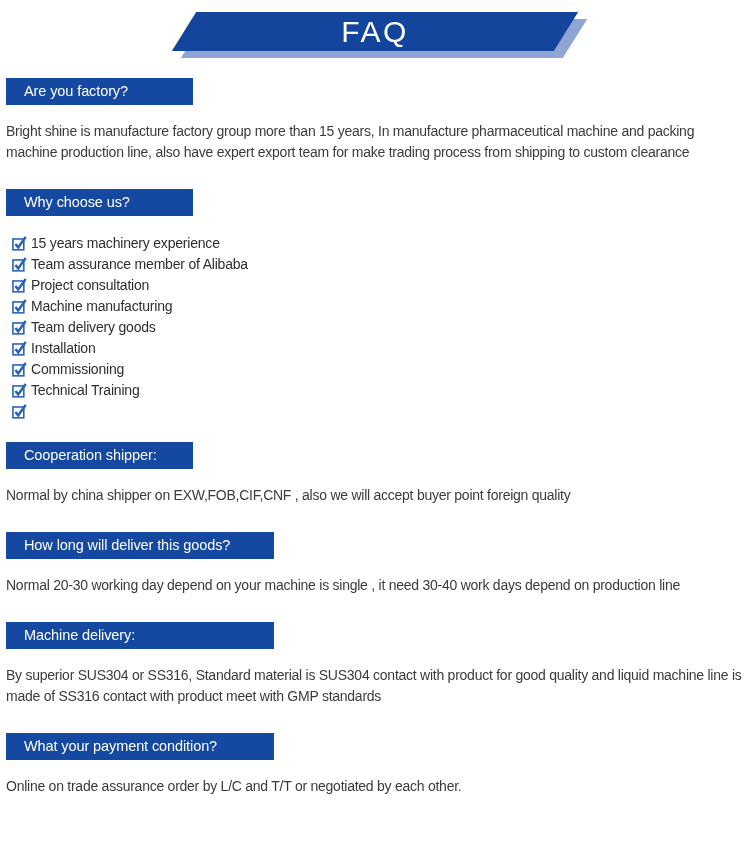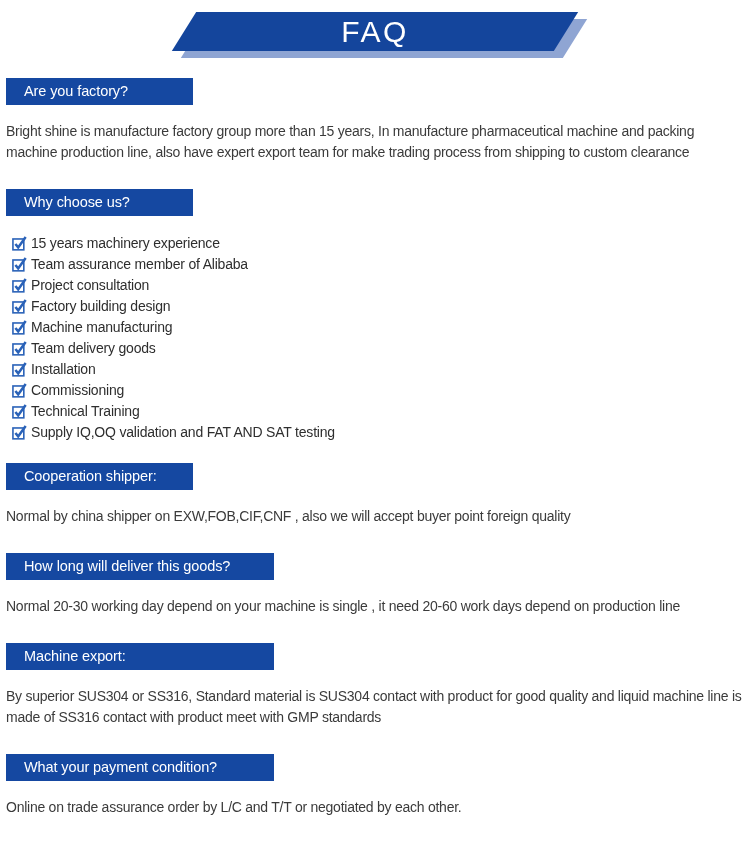--- a/index.html
+++ b/index.html
@@ -104,29 +104,20 @@
             </span>
             <span>Project consultation</span>
           </li>
           <li>
             <span class="check-icon">
               <svg width="15" height="16" viewBox="0 0 16 17">
                 <rect x="1" y="4.2" width="11.6" height="11.6" fill="#ffffff" stroke="#2a62b8" stroke-width="1.7"></rect>
                 <path d="M3.6 9.6 L6.6 13.2 L14.6 2.2" fill="none" stroke="#2a62b8" stroke-width="2.7"></path>
               </svg>
             </span>
-            <span>Factory building design</span>
-          </li>
-          <li>
-            <span class="check-icon">
-              <svg width="15" height="16" viewBox="0 0 16 17">
-                <rect x="1" y="4.2" width="11.6" height="11.6" fill="#ffffff" stroke="#2a62b8" stroke-width="1.7"></rect>
-                <path d="M3.6 9.6 L6.6 13.2 L14.6 2.2" fill="none" stroke="#2a62b8" stroke-width="2.7"></path>
-              </svg>
-            </span>
             <span>Machine manufacturing</span>
           </li>
           <li>
             <span class="check-icon">
               <svg width="15" height="16" viewBox="0 0 16 17">
                 <rect x="1" y="4.2" width="11.6" height="11.6" fill="#ffffff" stroke="#2a62b8" stroke-width="1.7"></rect>
                 <path d="M3.6 9.6 L6.6 13.2 L14.6 2.2" fill="none" stroke="#2a62b8" stroke-width="2.7"></path>
               </svg>
             </span>
             <span>Team delivery goods</span>
@@ -158,34 +149,33 @@
             </span>
             <span>Technical Training</span>
           </li>
           <li>
             <span class="check-icon">
               <svg width="15" height="16" viewBox="0 0 16 17">
                 <rect x="1" y="4.2" width="11.6" height="11.6" fill="#ffffff" stroke="#2a62b8" stroke-width="1.7"></rect>
                 <path d="M3.6 9.6 L6.6 13.2 L14.6 2.2" fill="none" stroke="#2a62b8" stroke-width="2.7"></path>
               </svg>
             </span>
-            <span>Supply IQ,OQ validation and FAT AND SAT testing</span>
           </li>
         </ul>
       </section>
       <section>
         <div class="sec-header">Cooperation shipper:</div>
         <p class="sec-text">Normal by china shipper on EXW,FOB,CIF,CNF , also we will accept buyer point foreign quality</p>
       </section>
       <section class="wide">
         <div class="sec-header">How long will deliver this goods?</div>
-        <p class="sec-text">Normal 20-30 working day depend on your machine is single , it need 20-60 work days depend on production line</p>
+        <p class="sec-text">Normal 20-30 working day depend on your machine is single , it need 30-40 work days depend on production line</p>
       </section>
       <section class="wide">
-        <div class="sec-header">Machine export:</div>
+        <div class="sec-header">Machine delivery:</div>
         <p class="sec-text">By superior SUS304 or SS316, Standard material is SUS304 contact with product for good quality and  liquid machine line is made of SS316 contact with product meet with GMP standards</p>
       </section>
       <section class="wide">
         <div class="sec-header">What your payment condition?</div>
         <p class="sec-text">Online on trade assurance order by L/C and T/T or negotiated by each other.</p>
       </section>
     </main>
 
 </div>
 

